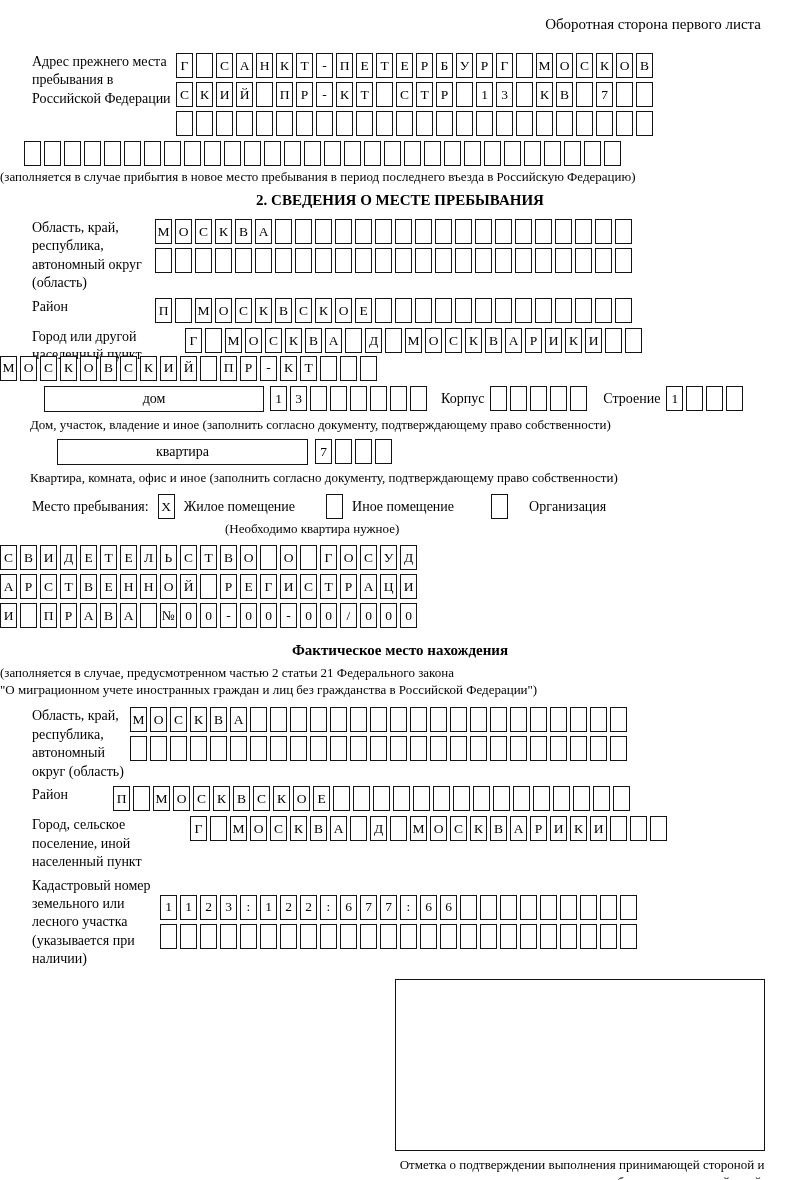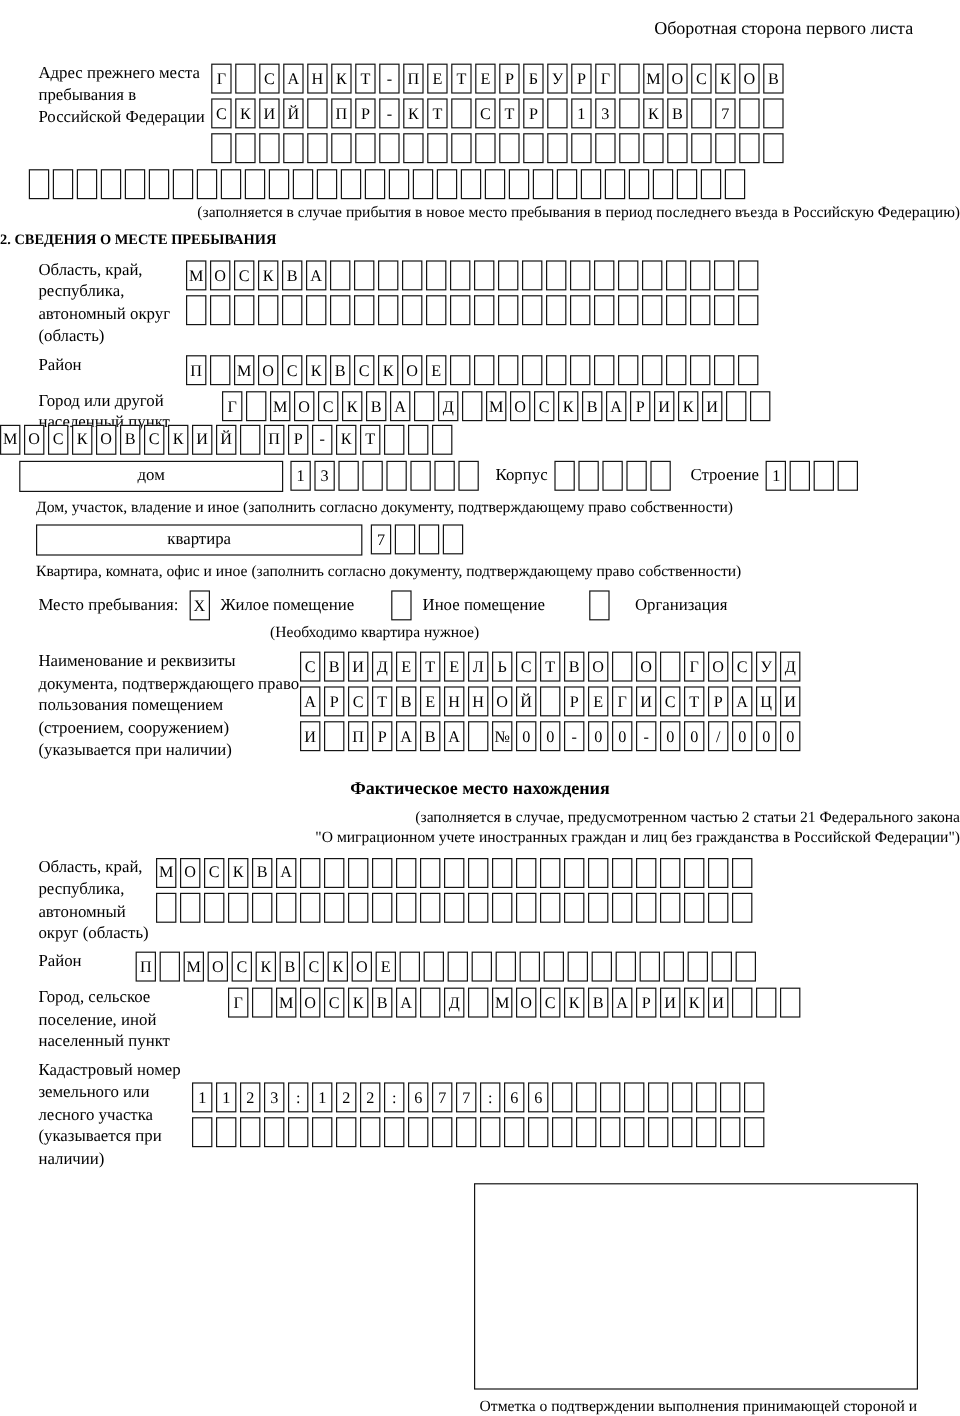--- a/index.html
+++ b/index.html
@@ -15,22 +15,22 @@
   .field-label { font-size: 14px; line-height: 1.32; padding-left: 32px; flex: 0 0 auto; }
   .cells-col { display: flex; flex-direction: column; gap: 4px; }
   .cells { display: flex; gap: 3px; flex-wrap: nowrap; }
   .cell {
     width: 17px; height: 25px; flex: 0 0 17px;
     border: 1.5px solid #141414;
     display: inline-flex; align-items: center; justify-content: center;
     font-size: 13.5px; line-height: 1; background: #fff;
   }
   .caption { font-size: 13px; line-height: 1.3; }
-  .caption-center { text-align: right; padding-left: 24px; }
-  .section-title { font-weight: bold; font-size: 12px; margin: 6px 0 10px; }
+  .caption-center { text-align: left; }
+  .section-title { text-align: center; font-weight: bold; font-size: 15px; margin: 6px 0 10px; }
   .sub-title { text-align: center; font-weight: bold; font-size: 15px; margin: 14px 0 6px; }
 
   .labelbox {
     border: 1.5px solid #141414; height: 26px;
     display: inline-flex; align-items: center; justify-content: center;
     font-size: 14px; flex: 0 0 auto; background: #fff;
   }
   .inline-row { display: flex; align-items: center; margin-bottom: 5px; }
   .inline-label { font-size: 14px; text-align: right; }
 
@@ -305,21 +305,21 @@
       <span class="cell">Р</span>
       <span class="cell">-</span>
       <span class="cell">К</span>
       <span class="cell">Т</span>
       <span class="cell"></span>
       <span class="cell"></span>
       <span class="cell"></span>
     </div>
 </div>
 
-<div class="inline-row" style="padding-left:16px; gap:6px;">
+<div class="inline-row" style="padding-left:44px; gap:6px;">
   <div class="labelbox" style="width:220px;">дом</div>
   <div class="cells">
       <span class="cell">1</span>
       <span class="cell">3</span>
       <span class="cell"></span>
       <span class="cell"></span>
       <span class="cell"></span>
       <span class="cell"></span>
       <span class="cell"></span>
       <span class="cell"></span>
@@ -336,21 +336,21 @@
   <div class="cells">
       <span class="cell">1</span>
       <span class="cell"></span>
       <span class="cell"></span>
       <span class="cell"></span>
     </div>
 </div>
 <div class="caption" style="padding-left:30px;">Дом, участок, владение и иное (заполнить согласно документу, подтверждающему право собственности)</div>
 
 <div class="inline-row" style="padding-left:30px; gap:7px; margin-top:5px;">
-  <div class="labelbox" style="width:272px;">квартира</div>
+  <div class="labelbox" style="width:251px;margin-left:27px;">квартира</div>
   <div class="cells">
       <span class="cell">7</span>
       <span class="cell"></span>
       <span class="cell"></span>
       <span class="cell"></span>
     </div>
 </div>
 <div class="caption" style="padding-left:30px;">Квартира, комната, офис и иное (заполнить согласно документу, подтверждающему право собственности)</div>
 
 <div class="mesto-row">
@@ -370,21 +370,20 @@
   <span class="mesto-option" style="margin-left:28px;">
     <span class="cells">
         <span class="cell"></span>
       </span>
     <span class="inline-label" style="margin-left:12px;">Организация</span>
   </span>
 </div>
 <div class="mesto-note">(Необходимо квартира нужное)</div>
 
 <div class="field">
-  <div class="field-label" style="flex-basis:250px;">Наименование и реквизиты документа, подтверждающего право пользования помещением (строением, сооружением) (указывается при наличии)</div>
   <div class="cells-col">
     <div class="cells">
         <span class="cell">С</span>
         <span class="cell">В</span>
         <span class="cell">И</span>
         <span class="cell">Д</span>
         <span class="cell">Е</span>
         <span class="cell">Т</span>
         <span class="cell">Е</span>
         <span class="cell">Л</span>

